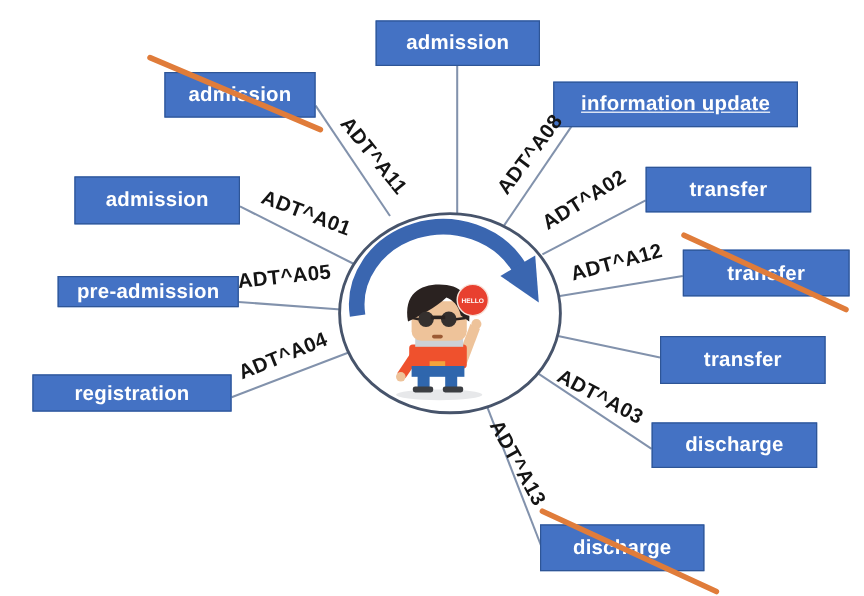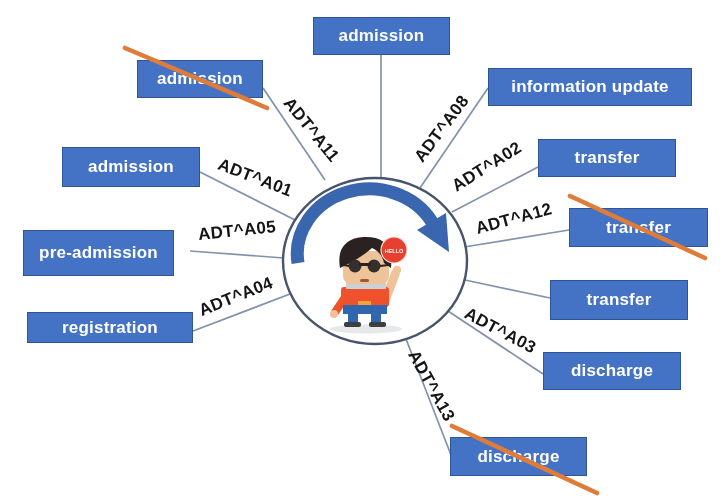--- a/index.html
+++ b/index.html
@@ -83,27 +83,27 @@
 
   <div class="node" style="left:313px;top:17px;width:137px;height:38px;">
       <span>admission</span>
     </div>
   <div class="node" style="left:137px;top:60px;width:126px;height:38px;">
       <span>admission</span>
     </div>
   <div class="node" style="left:62px;top:147px;width:138px;height:40px;">
       <span>admission</span>
     </div>
-  <div class="node" style="left:23px;top:230px;width:151px;height:46px;">
+  <div class="node" style="left:48px;top:230px;width:151px;height:26px;">
       <span>pre-admission</span>
     </div>
   <div class="node" style="left:27px;top:312px;width:166px;height:31px;">
       <span>registration</span>
     </div>
-  <div class="node" style="left:488px;top:68px;width:204px;height:38px;">
+  <div class="node" style="left:461px;top:68px;width:204px;height:38px;text-decoration:underline;">
       <span>information update</span>
     </div>
   <div class="node" style="left:538px;top:139px;width:138px;height:38px;">
       <span>transfer</span>
     </div>
   <div class="node" style="left:569px;top:208px;width:139px;height:39px;">
       <span>transfer</span>
     </div>
   <div class="node" style="left:550px;top:280px;width:138px;height:40px;">
       <span>transfer</span>

